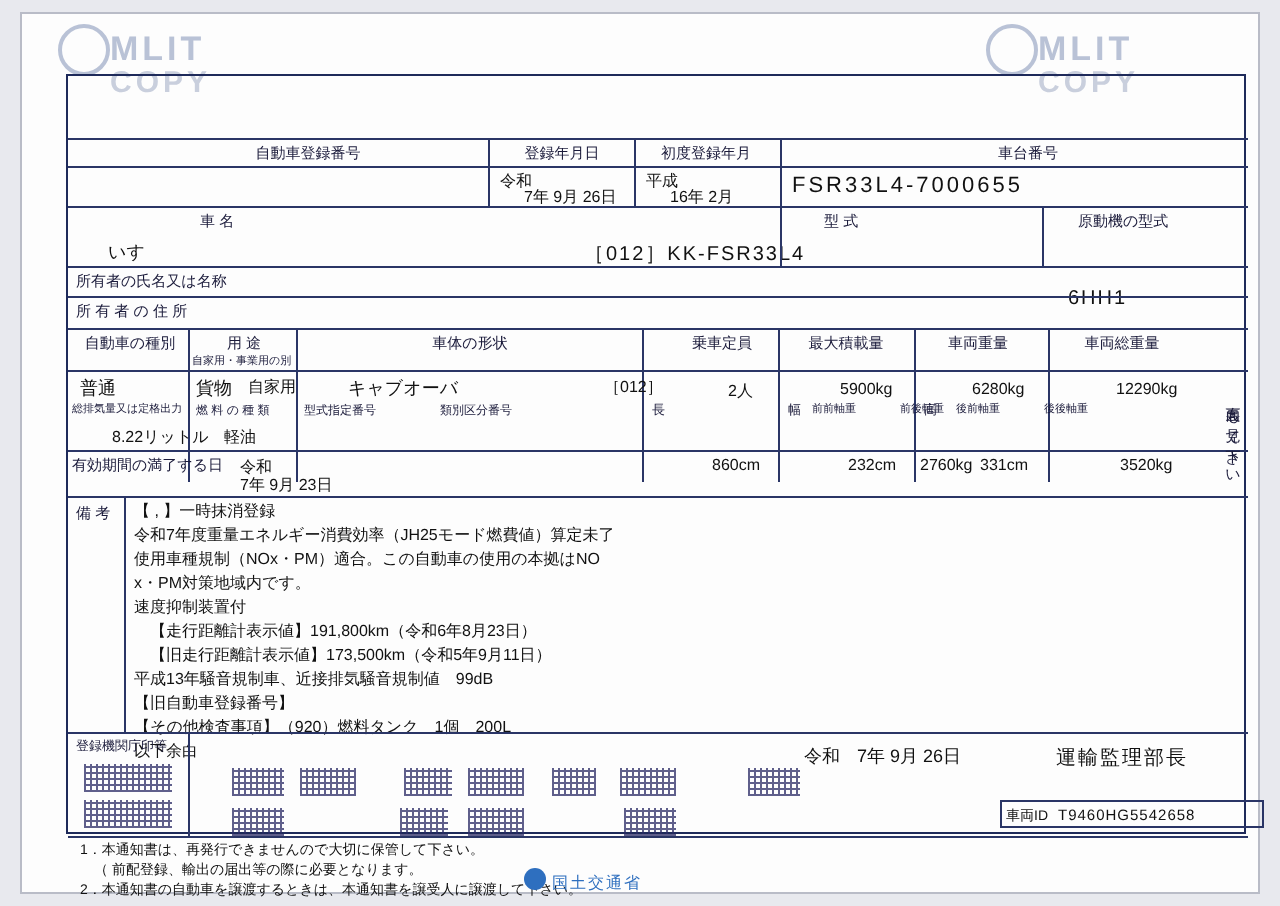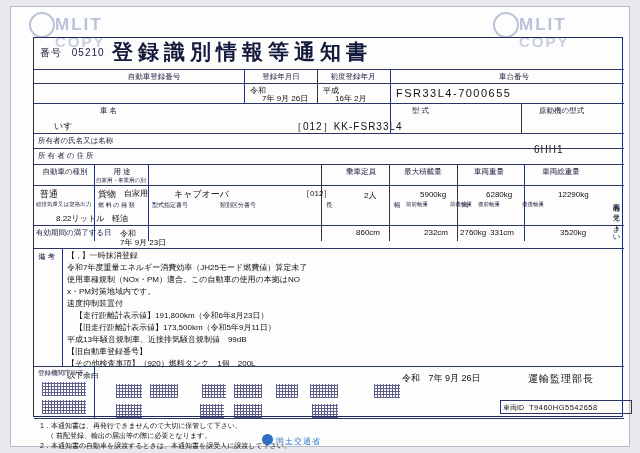--- a/index.html
+++ b/index.html
@@ -117,27 +117,20 @@
 
     <div class="wm-circle" style="left:18px; top:5px;"></div>
     <div class="wm wm-mlit-l">MLIT</div>
     <div class="wm wm-copy-l">COPY</div>
     <div class="wm-circle" style="left:482px; top:5px;"></div>
     <div class="wm wm-mlit-r">MLIT</div>
     <div class="wm wm-copy-r">COPY</div>
 
     <div class="frame">
 
-      <div class="titlerow">
-        <div class="doc-no">
-          <span>番号</span>
-          <span style="margin-left:6px;">05210</span>
-        </div>
-        <div class="doc-title">登録識別情報等通知書</div>
-      </div>
       <div class="tbl-line" style="left:0; top:31px; width:590px; height:1px;"></div>
 
       <div class="cell lbl ctr" style="left:30px; top:34px; width:180px;">自動車登録番号</div>
       <div class="cell lbl ctr" style="left:212px; top:34px; width:70px;">登録年月日</div>
       <div class="cell lbl ctr" style="left:284px; top:34px; width:70px;">初度登録年月</div>
       <div class="cell lbl ctr" style="left:400px; top:34px; width:160px;">車台番号</div>
 
       <div class="tbl-line" style="left:0; top:45px; width:590px; height:1px;"></div>
       <div class="tbl-line" style="left:210px; top:31px; width:1px; height:34px;"></div>
       <div class="tbl-line" style="left:283px; top:31px; width:1px; height:34px;"></div>
@@ -164,20 +157,21 @@
       <div class="tbl-line" style="left:487px; top:65px; width:1px; height:30px;"></div>
       <div class="tbl-line" style="left:0; top:95px; width:590px; height:1px;"></div>
 
       <div class="cell lbl" style="left:4px; top:98px;">所有者の氏名又は名称</div>
       <div class="tbl-line" style="left:0; top:110px; width:590px; height:1px;"></div>
       <div class="cell lbl" style="left:4px; top:113px;">所 有 者 の 住 所</div>
       <div class="tbl-line" style="left:0; top:126px; width:590px; height:1px;"></div>
 
       <div class="cell lbl ctr" style="left:2px; top:129px; width:58px;">自動車の種別</div>
       <div class="cell lbl ctr" style="left:62px; top:129px; width:52px;">用 途</div>
+      <div class="cell lbl ctr" style="left:116px; top:129px; width:170px;">車体の形状</div>
       <div class="cell lbl ctr" style="left:300px; top:129px; width:54px;">乗車定員</div>
       <div class="cell lbl ctr" style="left:356px; top:129px; width:66px;">最大積載量</div>
       <div class="cell lbl ctr" style="left:424px; top:129px; width:62px;">車両重量</div>
       <div class="cell lbl ctr" style="left:492px; top:129px; width:70px;">車両総重量</div>
       <div class="cell lbl" style="left:62px; top:139px; font-size:5.5px;">自家用・事業用の別</div>
 
       <div class="tbl-line" style="left:0; top:147px; width:590px; height:1px;"></div>
 
       <div class="tbl-line" style="left:60px; top:126px; width:1px; height:77px;"></div>
       <div class="tbl-line" style="left:114px; top:126px; width:1px; height:77px;"></div>

